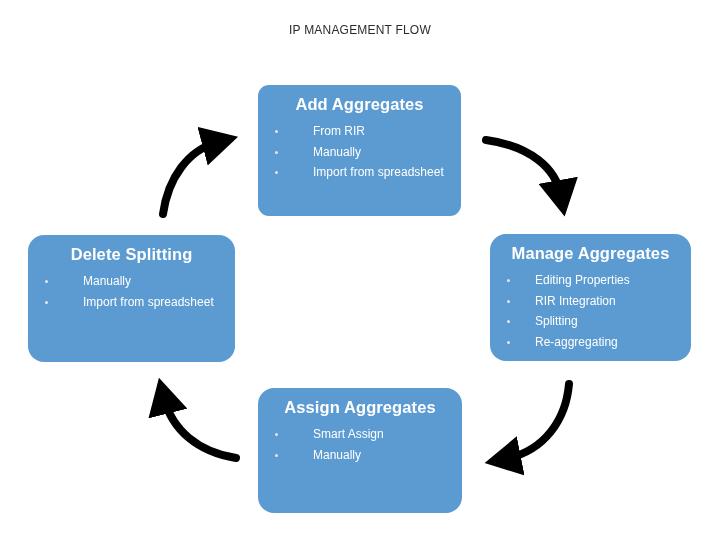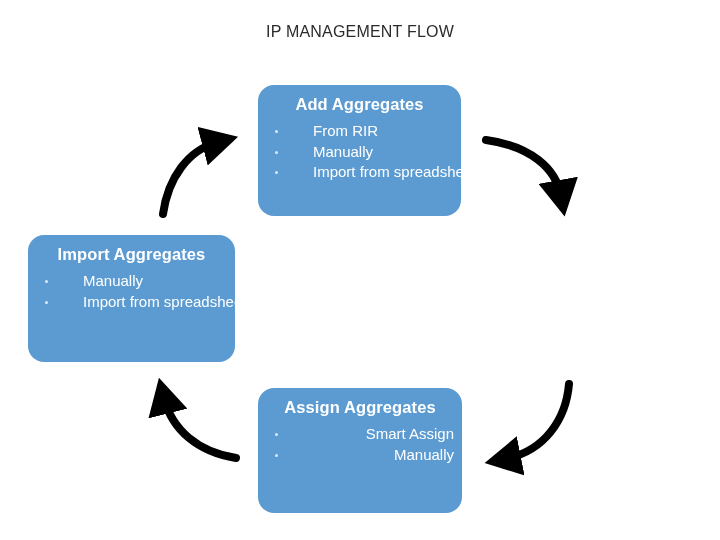--- a/index.html
+++ b/index.html
@@ -18,21 +18,21 @@
     width: 720px;
     height: 540px;
     background: #ffffff;
   }
   #diagram-title {
     position: absolute;
     left: 0;
     top: 23px;
     width: 720px;
     text-align: center;
-    font-size: 16px;
+    font-size: 12px;
     font-weight: 400;
     color: #2b2b2b;
     letter-spacing: 0.2px;
   }
   .node-box {
     position: absolute;
     background: #5b9bd1;
     border-radius: 16px;
     box-sizing: border-box;
     padding: 10px 8px 8px 8px;
@@ -46,42 +46,42 @@
     margin-bottom: 7px;
   }
   .node-list {
     list-style: none;
     margin: 0;
     padding: 0;
   }
   .node-list li {
     position: relative;
     color: #ffffff;
-    font-size: 15px;
+    font-size: 12px;
     line-height: 20.5px;
     padding-left: 47px;
     white-space: nowrap;
   }
   .node-list li .bullet {
     position: absolute;
     left: 9px;
     top: 9px;
     width: 3px;
     height: 3px;
     background: #dbe8f5;
     border-radius: 50%;
   }
   
-  #node-add      { left: 258px; top: 85px;  width: 203px; height: 131px; }
+  #node-add      { left: 258px; top: 85px;  width: 203px; height: 131px; border-radius: 11px; }
   #node-manage   { left: 490px; top: 234px; width: 201px; height: 127px; }
   #node-assign   { left: 258px; top: 388px; width: 204px; height: 125px; }
   #node-delete   { left: 28px;  top: 235px; width: 207px; height: 127px; }
 
   #node-manage .node-list li { padding-left: 37px; }
-  #node-assign .node-list li { padding-left: 47px; text-align: right; }
+  #node-assign .node-list li { padding-left: 47px; }
   #node-delete .node-list li { padding-left: 47px; }
 
   #arrows {
     position: absolute;
     left: 0;
     top: 0;
     width: 720px;
     height: 540px;
     pointer-events: none;
   }
@@ -119,30 +119,39 @@
 
   <div class="node-box" id="node-add">
     <div class="node-title">Add Aggregates</div>
     <ul class="node-list">
       <li><span class="bullet"></span><span>From RIR</span></li>
       <li><span class="bullet"></span><span>Manually</span></li>
       <li><span class="bullet"></span><span>Import from spreadsheet</span></li>
     </ul>
   </div>
 
+  <div class="node-box" id="node-manage">
+    <div class="node-title">Manage Aggregates</div>
+    <ul class="node-list">
+      <li><span class="bullet"></span><span>Editing Properties</span></li>
+      <li><span class="bullet"></span><span>RIR Integration</span></li>
+      <li><span class="bullet"></span><span>Splitting</span></li>
+      <li><span class="bullet"></span><span>Re-aggregating</span></li>
+    </ul>
+  </div>
 
   <div class="node-box" id="node-assign">
     <div class="node-title">Assign Aggregates</div>
     <ul class="node-list">
       <li><span class="bullet"></span><span>Smart Assign</span></li>
       <li><span class="bullet"></span><span>Manually</span></li>
     </ul>
   </div>
 
   <div class="node-box" id="node-delete">
-    <div class="node-title">Import Aggregates</div>
+    <div class="node-title">Delete Splitting</div>
     <ul class="node-list">
       <li><span class="bullet"></span><span>Manually</span></li>
       <li><span class="bullet"></span><span>Import from spreadsheet</span></li>
     </ul>
   </div>
 
 </div>
 
 </body></html>

